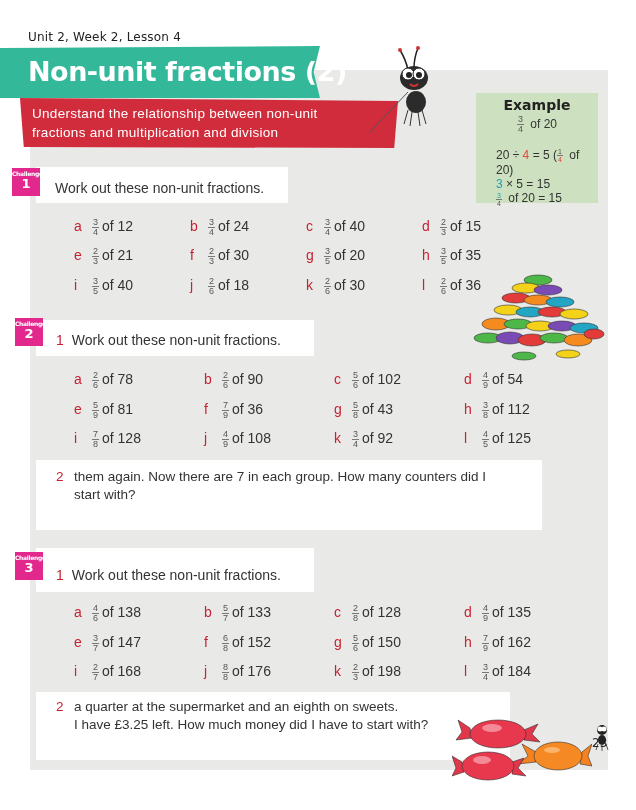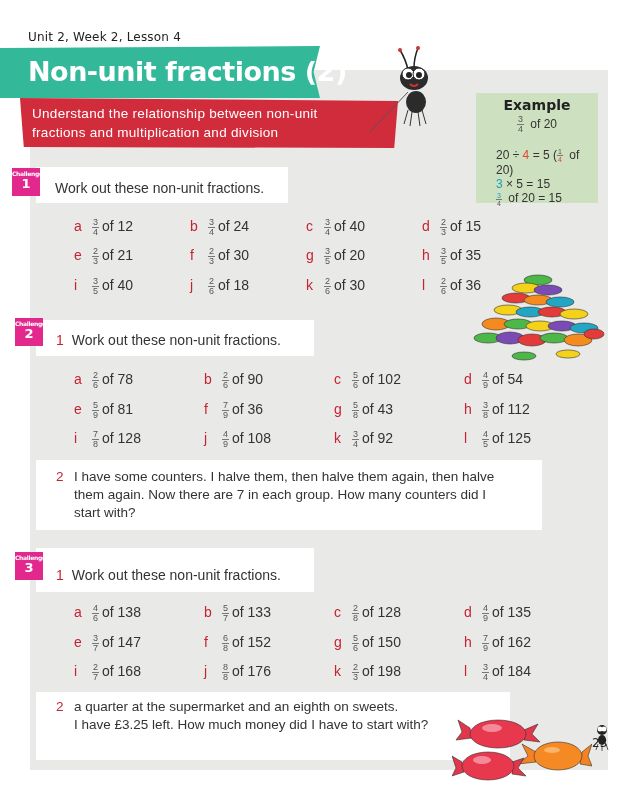--- a/index.html
+++ b/index.html
@@ -164,21 +164,20 @@
 
   <div class="cell" style="left:74px;top:430px;"><span class="letter">i</span><span class="frac"><span class="n">7</span><span class="d">8</span></span><span>of 128</span></div>
   <div class="cell" style="left:204px;top:430px;"><span class="letter">j</span><span class="frac"><span class="n">4</span><span class="d">9</span></span><span>of 108</span></div>
   <div class="cell" style="left:334px;top:430px;"><span class="letter">k</span><span class="frac"><span class="n">3</span><span class="d">4</span></span><span>of 92</span></div>
   <div class="cell" style="left:464px;top:430px;"><span class="letter">l</span><span class="frac"><span class="n">4</span><span class="d">5</span></span><span>of 125</span></div>
 </div>
 
 <div class="white-strip" style="left:36px;top:460px;width:506px;height:70px;"></div>
 <div class="word-problem" style="left:74px;top:468px;width:470px;">
   <span class="qnum">2</span>
-  <div>I have some counters. I halve them, then halve them again, then halve</div>
   <div>them again. Now there are 7 in each group. How many counters did I</div>
   <div>start with?</div>
 </div>
 
 <div class="white-strip" style="left:36px;top:548px;width:278px;height:44px;"></div>
 <div class="challenge-badge" style="left:15px;top:552px;">
   <span class="lbl">Challenge</span>
     <span class="num">3</span>
 </div>
 <div class="instr" style="left:56px;top:567px;"><span class="qnum">1</span><span>Work out these non-unit fractions.</span></div>

